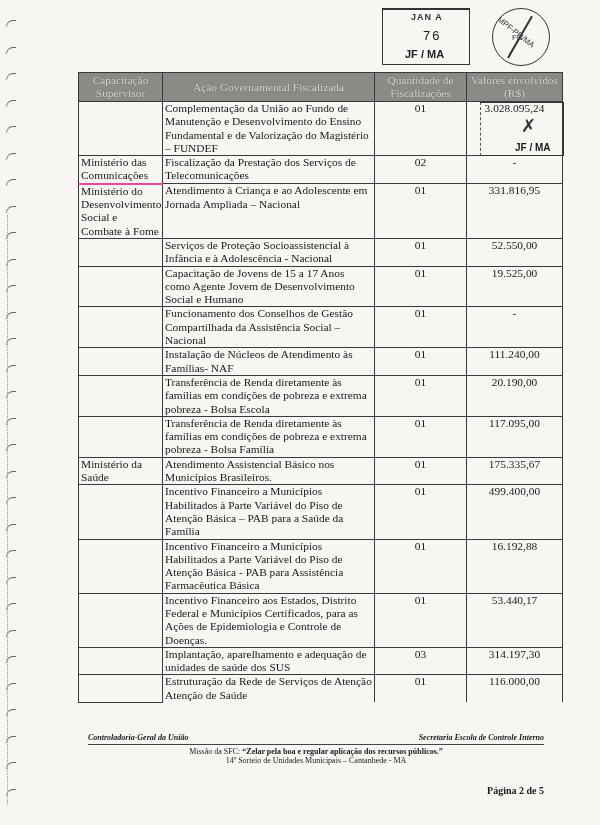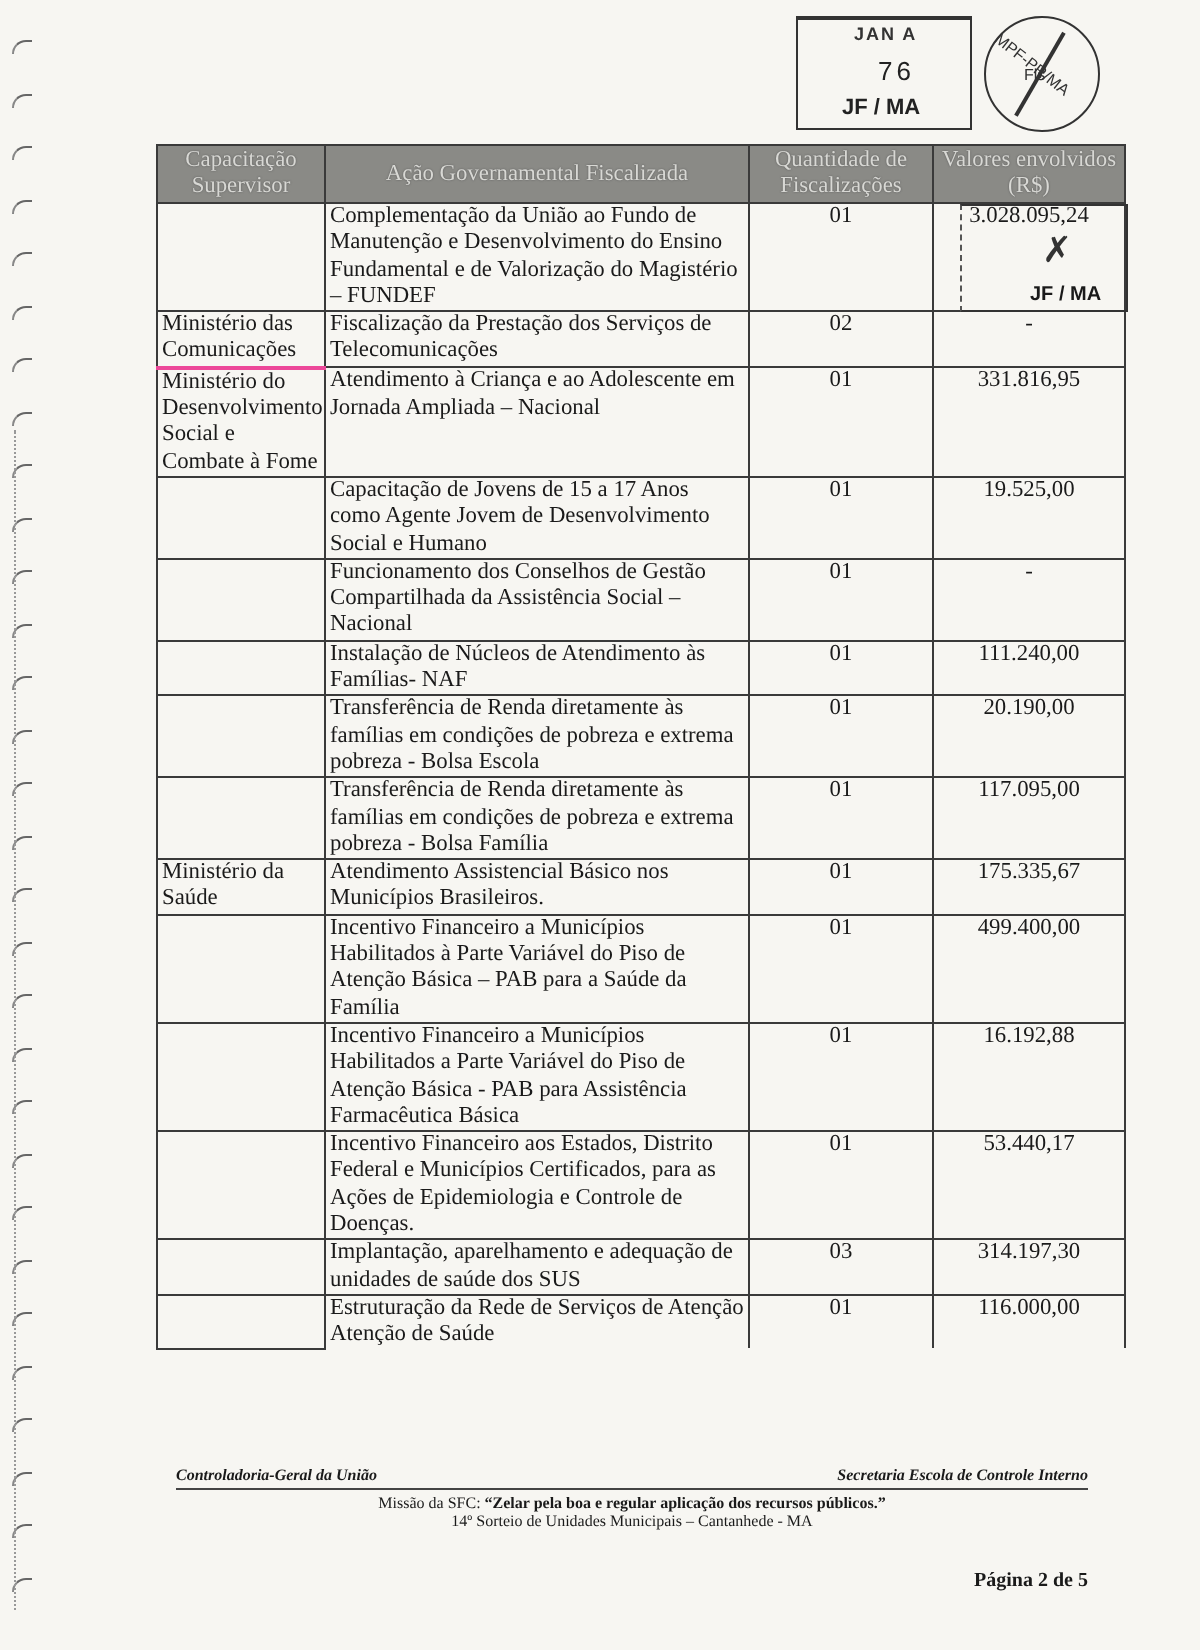--- a/index.html
+++ b/index.html
@@ -13,21 +13,21 @@
   .rings { position: absolute; left: 6px; top: 20px; width: 20px; height: 790px; }
   .ring {
     position: absolute; left: 0; width: 9px; height: 6px;
     border-top: 1.2px solid #666; border-left: 1.2px solid #888;
     border-radius: 8px 0 0 0;
   }
   .spine { position: absolute; left: 7px; top: 215px; height: 590px; border-left: 1px dotted #999; }
 
   
   .stamp-rect {
-    position: absolute; left: 398px; top: 8px; width: 86px; height: 54px;
+    position: absolute; left: 382px; top: 8px; width: 86px; height: 54px;
     border: 1.5px solid #333; border-top-width: 2px;
   }
   .stamp-rect .s-top { position: absolute; left: 28px; top: 2px; font: bold 9px "Liberation Sans", sans-serif; color: #333; letter-spacing: 1px; }
   .stamp-rect .s-num { position: absolute; left: 40px; top: 18px; font: 13px "Liberation Sans", sans-serif; color: #222; letter-spacing: 2px; }
   .stamp-rect .s-jf { position: absolute; left: 22px; top: 38px; font: bold 11px "Liberation Sans", sans-serif; color: #222; }
   .stamp-circle {
     position: absolute; left: 492px; top: 8px; width: 56px; height: 56px;
     border: 1.5px solid #333; border-radius: 50%;
   }
   .stamp-circle .c-txt { position: absolute; left: 8px; top: 6px; font: 8px "Liberation Sans", sans-serif; transform: rotate(38deg); transform-origin: left top; color:#333; }
@@ -154,20 +154,26 @@
       <td class="val">-</td>
     </tr>
     <tr>
       <td class="ministry">Ministério do Desenvolvimento Social e Combate à Fome</td>
       <td>Atendimento à Criança e ao Adolescente em Jornada Ampliada – Nacional</td>
       <td class="qty">01</td>
       <td class="val">331.816,95</td>
     </tr>
     <tr>
       <td class="cont"></td>
+      <td>Serviços de Proteção Socioassistencial à Infância e à Adolescência - Nacional</td>
+      <td class="qty">01</td>
+      <td class="val">52.550,00</td>
+    </tr>
+    <tr>
+      <td class="cont"></td>
       <td>Capacitação de Jovens de 15 a 17 Anos como Agente Jovem de Desenvolvimento Social e Humano</td>
       <td class="qty">01</td>
       <td class="val">19.525,00</td>
     </tr>
     <tr>
       <td class="cont"></td>
       <td>Funcionamento dos Conselhos de Gestão Compartilhada da Assistência Social – Nacional</td>
       <td class="qty">01</td>
       <td class="val">-</td>
     </tr>

